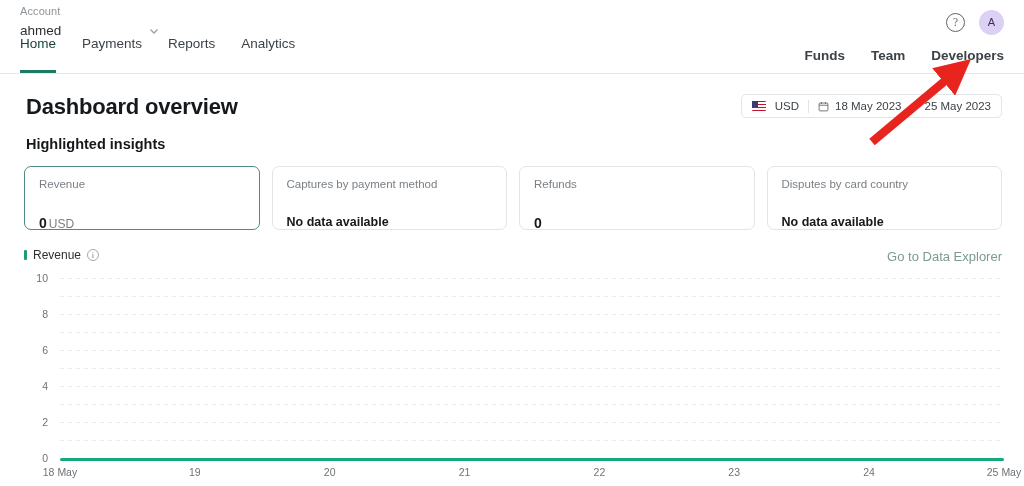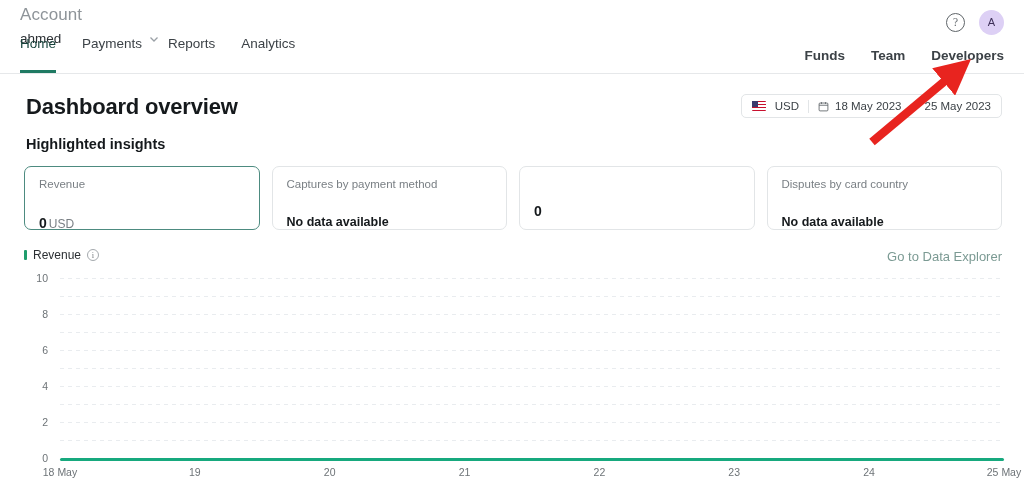--- a/index.html
+++ b/index.html
@@ -13,21 +13,21 @@
 
   
   .topbar {
     position: relative;
     height: 74px;
     border-bottom: 1px solid #e6e8ea;
     background: #fff;
   }
   .account-block { position: absolute; left: 20px; top: 5px; }
   .account-label {
-    font-size: 17px; color: #8e9499; letter-spacing: .1px;
+    font-size: 11px; color: #8e9499; letter-spacing: .1px;
   }
   .account-row {
     display: flex; align-items: flex-start; gap: 6px;
     margin-top: 6px; width: 140px;
   }
   .account-name { font-size: 13.5px; color: #2b2f33; }
   .chev {
     margin-left: auto; width: 12px; height: 12px; color: #9aa0a6;
   }
 
@@ -242,20 +242,21 @@
       <span>0</span><span class="unit">USD</span>
     </div>
   </div>
 
   <div class="card">
     <div class="card-label">Captures by payment method</div>
     <div class="card-value nodata">No data available</div>
   </div>
 
   <div class="card">
+    <div class="card-label">Refunds</div>
     <div class="card-value">
       <span>0</span>
     </div>
   </div>
 
   <div class="card">
     <div class="card-label">Disputes by card country</div>
     <div class="card-value nodata">No data available</div>
   </div>
 </div>

